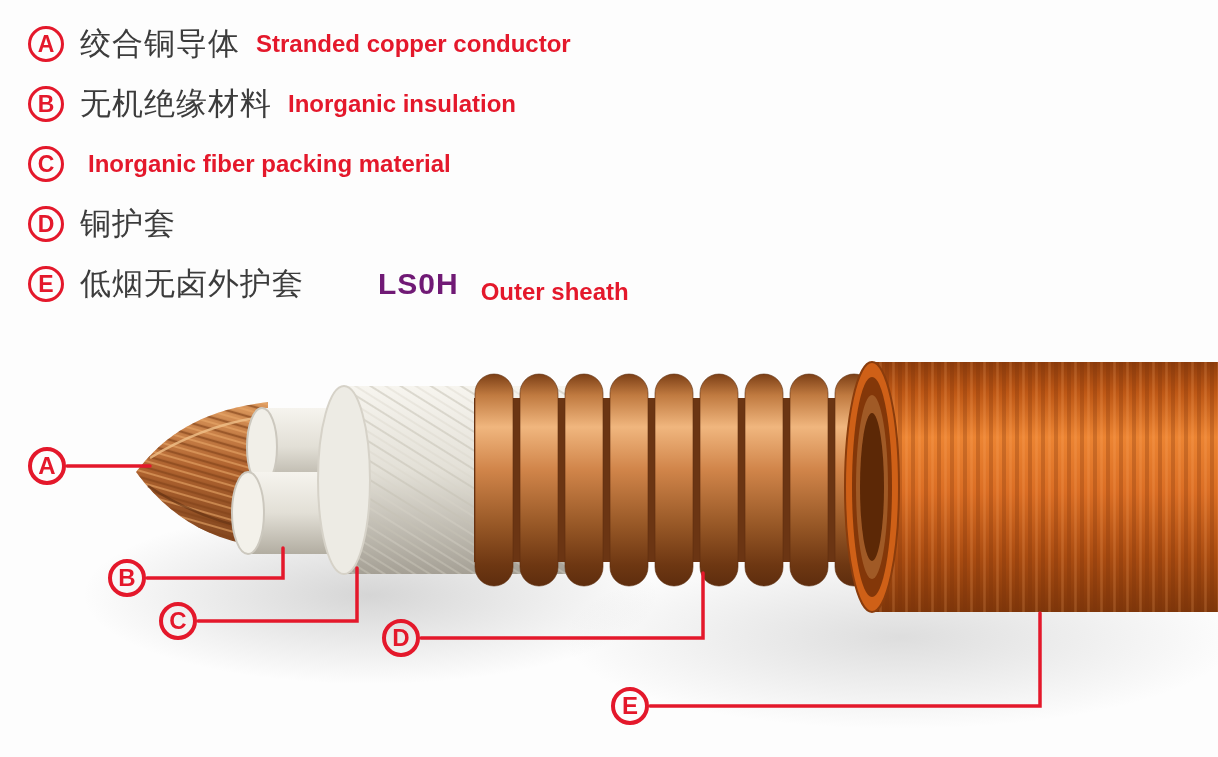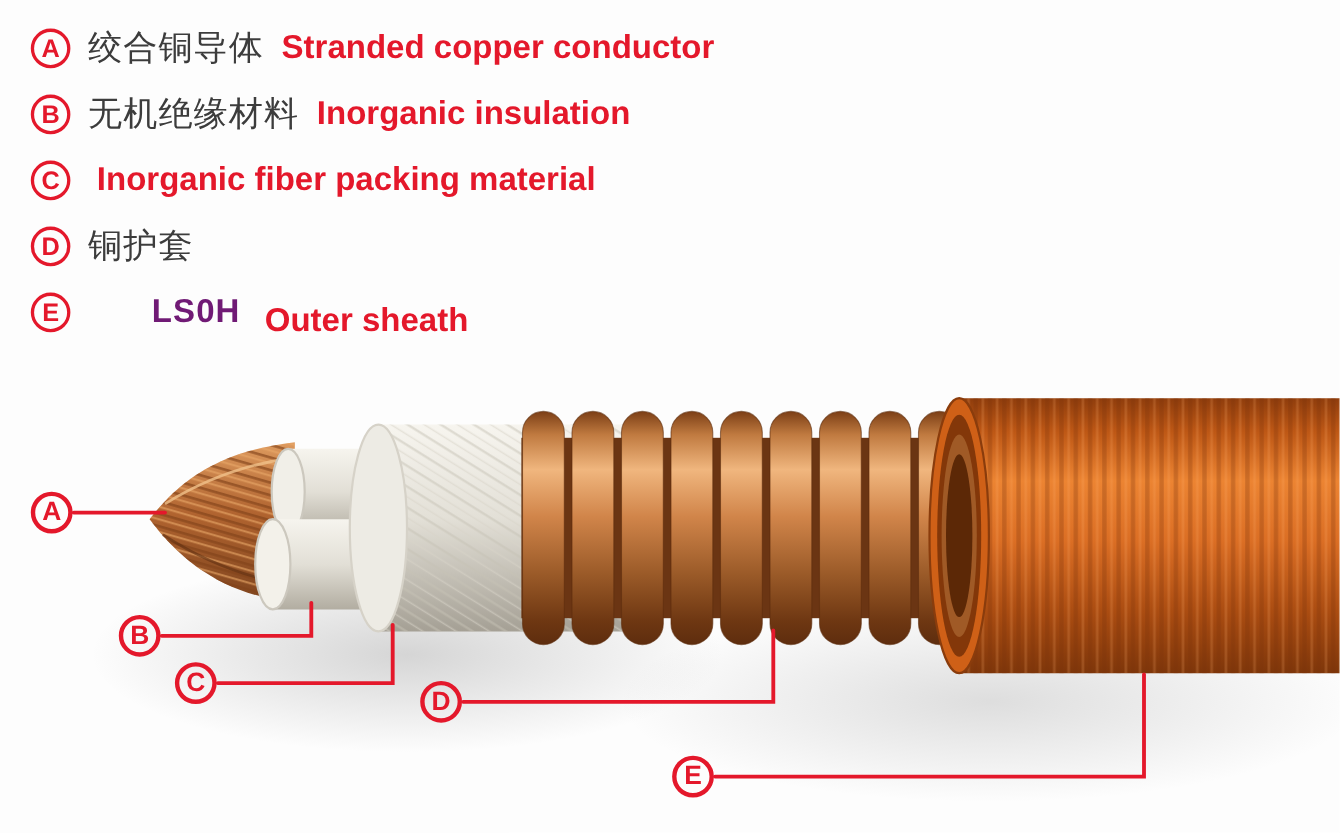--- a/index.html
+++ b/index.html
@@ -10,21 +10,21 @@
   
   .legend { position:absolute; left:28px; top:24px; display:flex; flex-direction:column; gap:20px; z-index:5; }
   .legend-row { display:flex; align-items:center; gap:16px; white-space:nowrap; height:40px; }
   .badge {
     width:36px; height:36px; flex:0 0 auto;
     border:3px solid #e4182b; border-radius:50%;
     color:#e4182b; font-weight:700; font-size:23px;
     display:flex; align-items:center; justify-content:center;
   }
   .zh { font-size:31px; color:#3c3c3c; letter-spacing:1px; }
-  .en { font-size:30px; color:#e4182b; font-weight:700; }
+  .en { font-size:24px; color:#e4182b; font-weight:700; }
   .row-c .en { margin-left:8px; }
   .row-e .en-bold { margin-left:58px; font-weight:800; letter-spacing:1px; font-size:30px; color:#701a75; }
   .row-e .en { margin-left:6px;margin-top:16px; }
 
   
   .callout {
     position:absolute; width:38px; height:38px; z-index:6;
     border:4px solid #e4182b; border-radius:50%;
     color:#e4182b; font-weight:700; font-size:24px;
     display:flex; align-items:center; justify-content:center;
@@ -65,20 +65,21 @@
     <div class="legend-row row-c">
       <span class="badge">C</span>
       <span class="en">Inorganic fiber packing material</span>
     </div>
     <div class="legend-row row-d">
       <span class="badge">D</span>
       <span class="zh">铜护套</span>
     </div>
     <div class="legend-row row-e">
       <span class="badge">E</span>
+      <span class="zh">低烟无卤外护套</span>
       <span class="en-bold">LS0H</span>
       <span class="en">Outer sheath</span>
     </div>
   </div>
 
   <div class="shadow shadow-1"></div>
   <div class="shadow shadow-2"></div>
 
   <svg class="cable" width="1218" height="757" viewBox="0 0 1218 757" aria-hidden="true">
     <defs>

